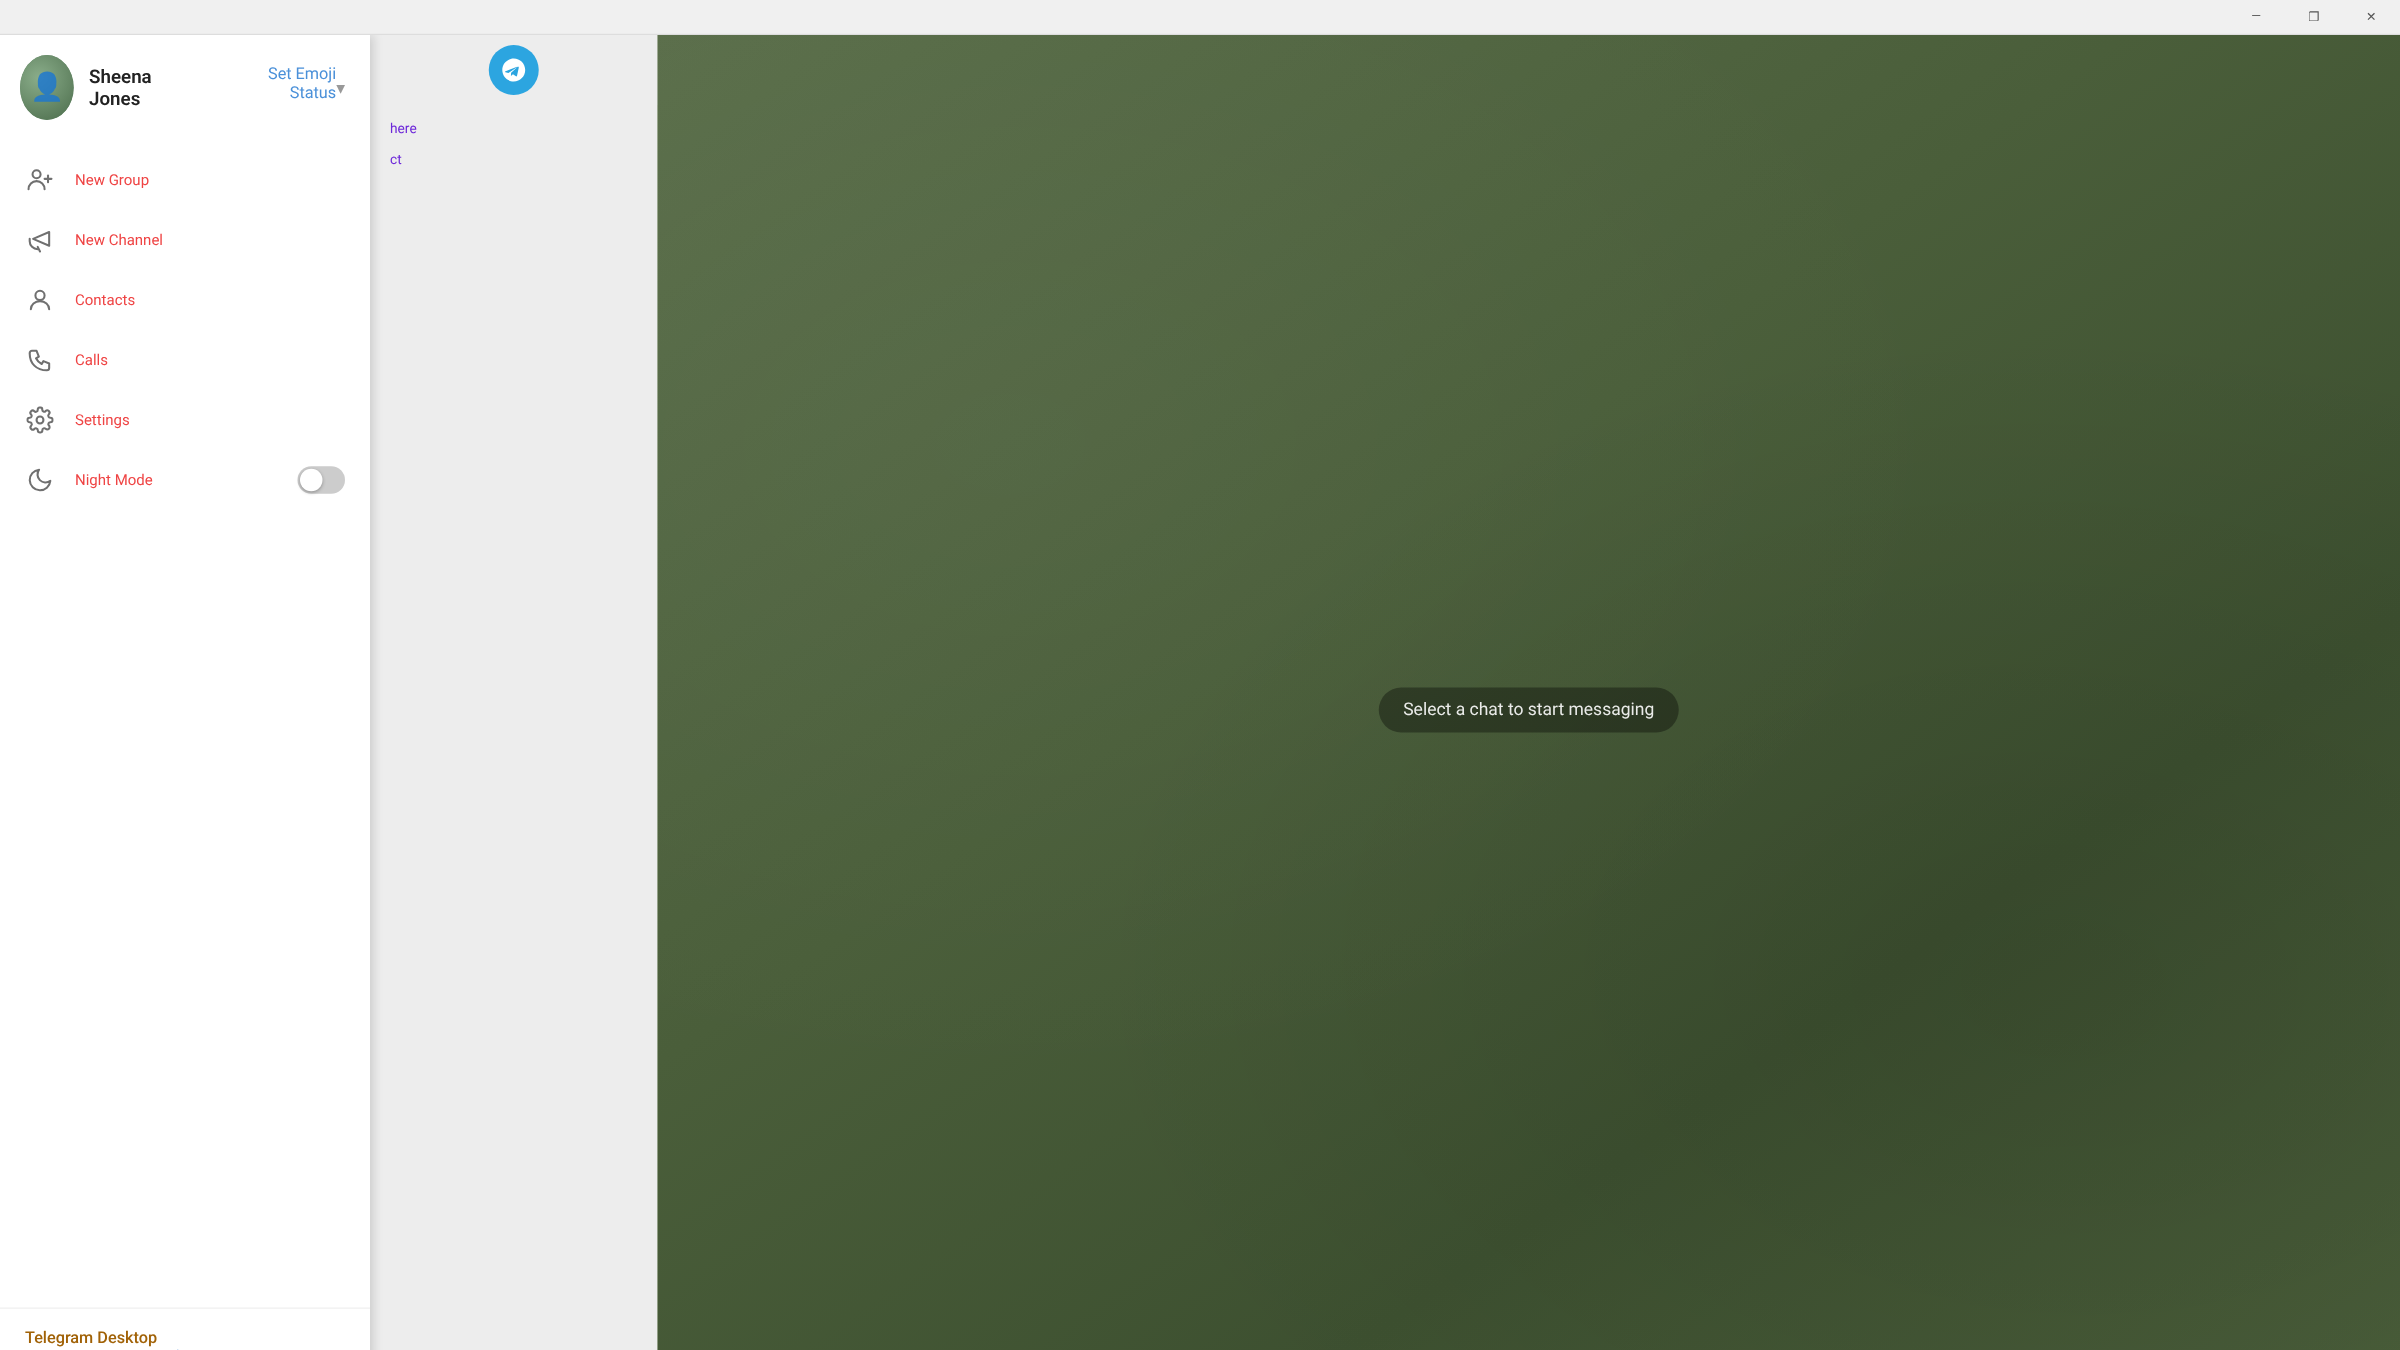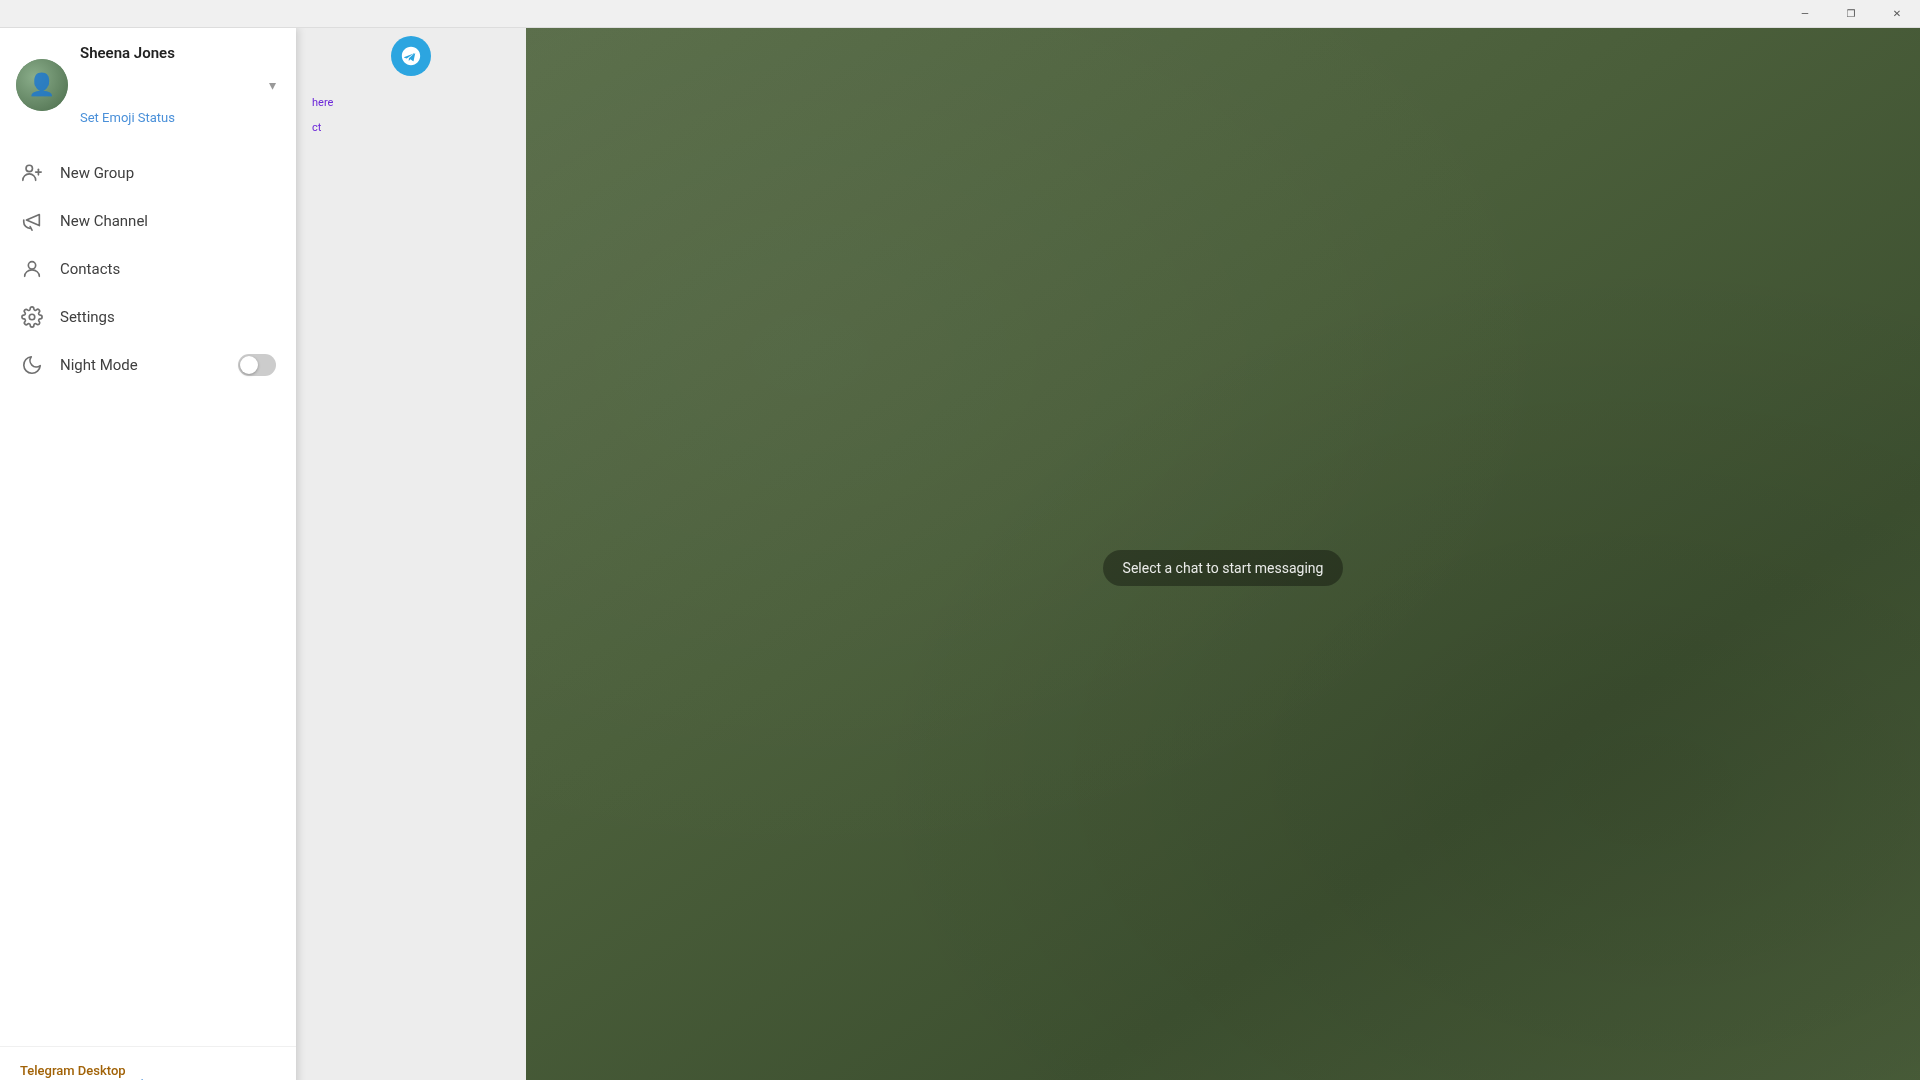--- a/index.html
+++ b/index.html
@@ -102,21 +102,21 @@
       justify-content: center;
     }
 
     .avatar-figure {
       font-size: 22px;
       color: rgba(255,255,255,0.8);
     }
 
     .user-info {
       display: flex;
-      flex-direction: column;
+      flex-direction: row;
       gap: 48px;
     }
 
     .user-name {
       font-size: 15px;
       font-weight: 600;
       color: #222;
     }
 
     .set-emoji {
@@ -157,22 +157,22 @@
       color: #707070;
       flex-shrink: 0;
     }
 
     .menu-icon svg {
       width: 22px;
       height: 22px;
     }
 
     .menu-label {
-      font-size: 15px;
-      color: #404040;
+      font-size: 12px;
+      color: #ef4444;
       font-weight: 400;
     }
 
     .menu-item-right {
       margin-left: auto;
     }
 
     
     .toggle-switch {
       width: 38px;
@@ -367,20 +367,28 @@
       <div class="menu-item">
         <div class="menu-icon">
           <svg viewBox="0 0 24 24" fill="none" stroke="currentColor" stroke-width="1.8" stroke-linecap="round" stroke-linejoin="round">
             <circle cx="12" cy="8" r="4"></circle>
             <path d="M4 20c0-4 3.6-7 8-7s8 3 8 7"></path>
           </svg>
         </div>
         <span class="menu-label">Contacts</span>
       </div>
 
+      <div class="menu-item">
+        <div class="menu-icon">
+          <svg viewBox="0 0 24 24" fill="none" stroke="currentColor" stroke-width="1.8" stroke-linecap="round" stroke-linejoin="round">
+            <path d="M5 4h4l2 5-2.5 1.5a11 11 0 005 5L15 13l5 2v4a2 2 0 01-2 2C8.95 21 3 15.05 3 6a2 2 0 012-2z"></path>
+          </svg>
+        </div>
+        <span class="menu-label">Calls</span>
+      </div>
 
 
       <div class="menu-item">
         <div class="menu-icon">
           <svg viewBox="0 0 24 24" fill="none" stroke="currentColor" stroke-width="1.8" stroke-linecap="round" stroke-linejoin="round">
             <circle cx="12" cy="12" r="3"></circle>
             <path d="M19.4 15a1.65 1.65 0 00.33 1.82l.06.06a2 2 0 010 2.83 2 2 0 01-2.83 0l-.06-.06a1.65 1.65 0 00-1.82-.33 1.65 1.65 0 00-1 1.51V21a2 2 0 01-4 0v-.09A1.65 1.65 0 009 19.4a1.65 1.65 0 00-1.82.33l-.06.06a2 2 0 01-2.83-2.83l.06-.06A1.65 1.65 0 004.68 15a1.65 1.65 0 00-1.51-1H3a2 2 0 010-4h.09A1.65 1.65 0 004.6 9a1.65 1.65 0 00-.33-1.82l-.06-.06a2 2 0 012.83-2.83l.06.06A1.65 1.65 0 009 4.68a1.65 1.65 0 001-1.51V3a2 2 0 014 0v.09a1.65 1.65 0 001 1.51 1.65 1.65 0 001.82-.33l.06-.06a2 2 0 012.83 2.83l-.06.06A1.65 1.65 0 0019.4 9a1.65 1.65 0 001.51 1H21a2 2 0 010 4h-.09a1.65 1.65 0 00-1.51 1z"></path>
           </svg>
         </div>
         <span class="menu-label">Settings</span>

